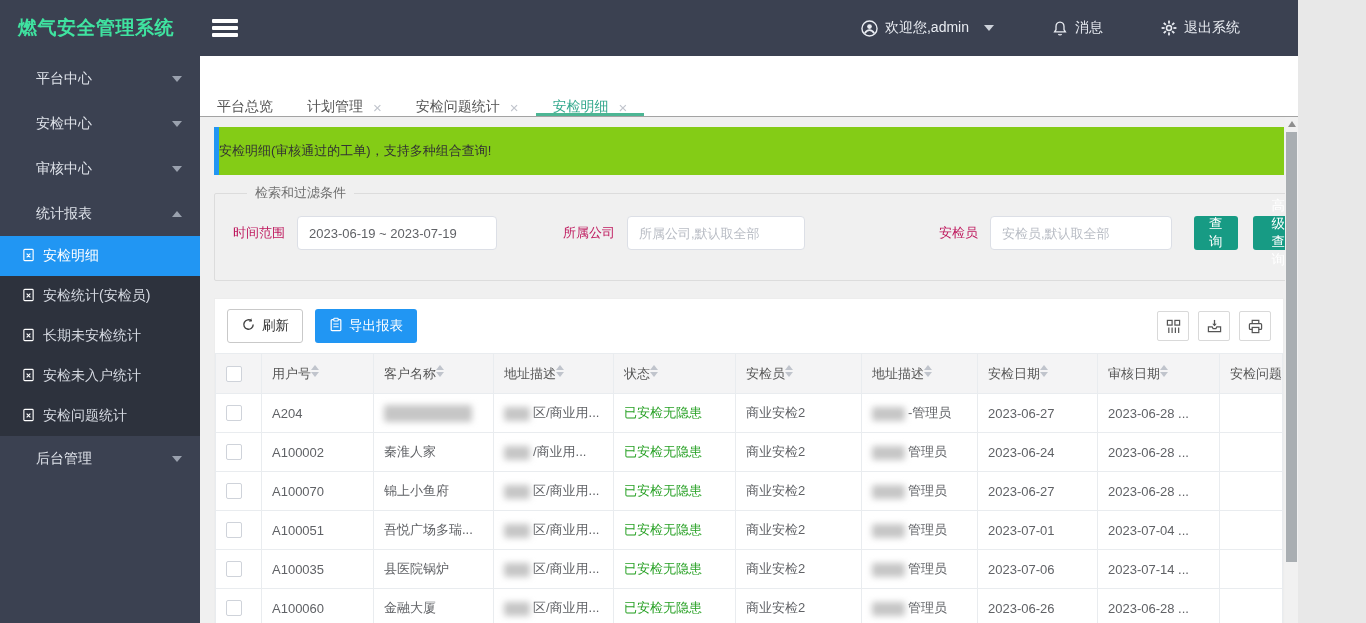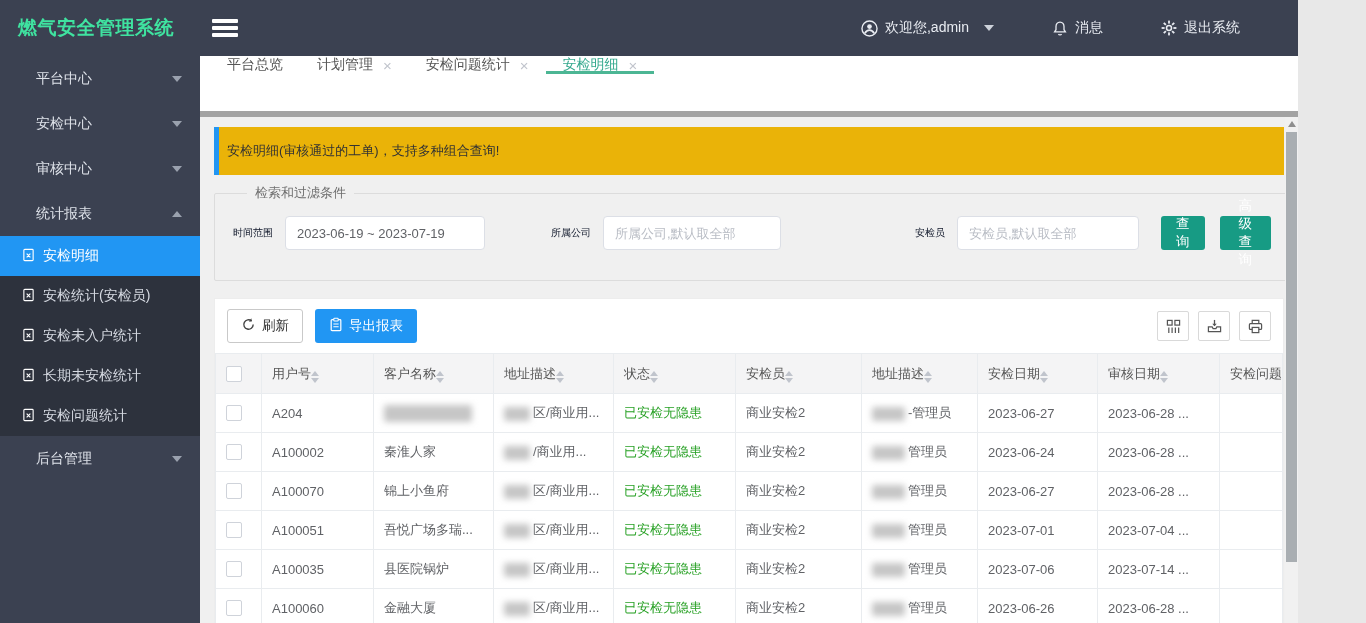--- a/index.html
+++ b/index.html
@@ -21,32 +21,32 @@
   .side-item { height:45px; display:flex; align-items:center; padding:0 18px 0 36px; color:#dfe3ea; font-size:14px; cursor:pointer; }
   .side-item .lbl { flex:1; }
   .tri-dn { width:0; height:0; border-left:5px solid transparent; border-right:5px solid transparent; border-top:6px solid #9aa1ae; }
   .tri-up { width:0; height:0; border-left:5px solid transparent; border-right:5px solid transparent; border-bottom:6px solid #9aa1ae; }
   .submenu { background:#2d323d; }
   .sub-item { height:40px; display:flex; align-items:center; padding-left:22px; color:#d6dae2; font-size:14px; cursor:pointer; gap:8px; }
   .sub-item.active { background:#2196f3; color:#fff; }
 
   
   .main { position:absolute; top:56px; left:200px; right:0, bottom:0; right:0; bottom:0; overflow:hidden; background:#f0f0f0; }
-  .tabbar { height:61px; background:#fff; border-bottom:6px solid #a3a3a3; display:flex; align-items:flex-start; padding-left:10px; }
+  .tabbar { height:61px; background:#fff; border-bottom:1px solid #a3a3a3; display:flex; align-items:flex-end; }
   .tab { position:relative; display:flex; align-items:center; gap:10px; padding:0 17px; font-size:14px; color:#555; cursor:pointer; }
   .tab .x { color:#c0c4cc; font-size:15px; }
   .tab.active { color:#35a98e; }
   .tab.active::after { content:""; position:absolute; left:0; right:0; bottom:0; height:3px; background:#4cb694; }
 
   .content { padding:0 14px; }
-  .alert { margin-top:10px; background:#eab308; border-left:5px solid #2196f3; padding:15px 8px; font-size:13px; color:#333; }
+  .alert { margin-top:10px; background:#84cc16; border-left:5px solid #2196f3; padding:15px 0; font-size:13px; color:#333; }
   fieldset.filter { margin-top:9px; border:1px solid #dcdcdc; border-radius:2px; padding:14px 18px 30px; background:transparent; }
   fieldset.filter legend { margin-left:14px; padding:0 8px; font-size:13px; color:#6f6f6f; }
   .filter-row { display:flex; align-items:center; }
-  .filter-row label { font-size:10px; color:#0f172a; margin-right:12px; white-space:nowrap; }
+  .filter-row label { font-size:13px; color:#be185d; margin-right:12px; white-space:nowrap; }
   .inp { height:34px; border:1px solid #dcdfe6; border-radius:4px; padding:0 11px; font-size:13px; color:#606266; background:#fff; outline:none; font-family:inherit; }
   .inp::placeholder { color:#b8bcc4; }
   .inp-date { width:208px; }
   .inp-co { width:178px; margin-right:78px; }
   .inp-insp { width:182px; margin-right:22px; }
   .ml-co { margin-left:66px; }
   .ml-insp { margin-left:56px; }
   .btn { height:34px; border:none; border-radius:3px; font-size:13.5px; cursor:pointer; font-family:inherit; display:inline-flex; align-items:center; gap:6px; }
   .btn-teal { background:#179b84; color:#fff; padding:0 15px; }
   .btn-teal + .btn-teal { margin-left:15px; }
@@ -55,21 +55,21 @@
 
   .panel { margin-top:17px; background:#fff; border:1px solid #ededed; border-bottom:none; height:350px; overflow:hidden; }
   .toolbar { display:flex; align-items:center; padding:10px 12px;font-family:Liberation Mono, monospace; }
   .toolbar-spacer { flex:1; }
   .tool-btn { width:32px; height:30px; background:#fff; border:1px solid #d9d9d9; border-radius:2px; margin-left:9px; display:inline-flex; align-items:center; justify-content:center; cursor:pointer; }
 
   table.grid { width:100%; border-collapse:collapse; table-layout:fixed; font-size:13px; color:#606266; }
   .grid th, .grid td { border:1px solid #e9ecef; padding:0 10px; height:40px; text-align:left; font-weight:normal; overflow:hidden; white-space:nowrap; }
   .grid th { background:#f4f4f5; color:#555; }
   .grid td { height:39px; background:#fff; }
-  .th-inner { display:flex; align-items:flex-end; gap:0; }
+  .th-inner { display:flex; align-items:flex-start; gap:0; }
   .sort { display:inline-flex; flex-direction:column; gap:2px; }
   .sort i { display:block; width:0; height:0; border-left:4px solid transparent; border-right:4px solid transparent; }
   .sort .u { border-bottom:5px solid #c0c4cc; }
   .sort .d { border-top:5px solid #c0c4cc; }
   .cb { display:inline-block; width:16px; height:16px; border:1px solid #cfd3da; border-radius:2px; background:#fff; vertical-align:middle; cursor:pointer; }
   .status-ok { color:#28a125; }
   .blur { display:inline-block; vertical-align:middle; height:14px; background:#c6c6c6; filter:blur(3px); border-radius:2px; margin-right:3px; }
   .bl-lg { width:88px; height:17px; }
   .bl-sm { width:26px; }
   .bl-md { width:33px; }
@@ -166,28 +166,28 @@
               <rect x="2" y="1" width="10" height="12" rx="1" fill="none" stroke="#fff" stroke-width="1.2"></rect>
               <path d="M5 5.5l4 4M9 5.5l-4 4" stroke="#fff" stroke-width="1.2"></path>
             </svg></span>
           <span>安检统计(安检员)</span>
         </div>
         <div class="sub-item">
           <span><svg width="13" height="14" viewBox="0 0 14 14">
               <rect x="2" y="1" width="10" height="12" rx="1" fill="none" stroke="#fff" stroke-width="1.2"></rect>
               <path d="M5 5.5l4 4M9 5.5l-4 4" stroke="#fff" stroke-width="1.2"></path>
             </svg></span>
-          <span>安检未入户统计</span>
+          <span>长期未安检统计</span>
         </div>
         <div class="sub-item">
           <span><svg width="13" height="14" viewBox="0 0 14 14">
               <rect x="2" y="1" width="10" height="12" rx="1" fill="none" stroke="#fff" stroke-width="1.2"></rect>
               <path d="M5 5.5l4 4M9 5.5l-4 4" stroke="#fff" stroke-width="1.2"></path>
             </svg></span>
-          <span>长期未安检统计</span>
+          <span>安检未入户统计</span>
         </div>
         <div class="sub-item">
           <span><svg width="13" height="14" viewBox="0 0 14 14">
               <rect x="2" y="1" width="10" height="12" rx="1" fill="none" stroke="#fff" stroke-width="1.2"></rect>
               <path d="M5 5.5l4 4M9 5.5l-4 4" stroke="#fff" stroke-width="1.2"></path>
             </svg></span>
           <span>安检问题统计</span>
         </div>
       </div>
       <div class="side-item">

